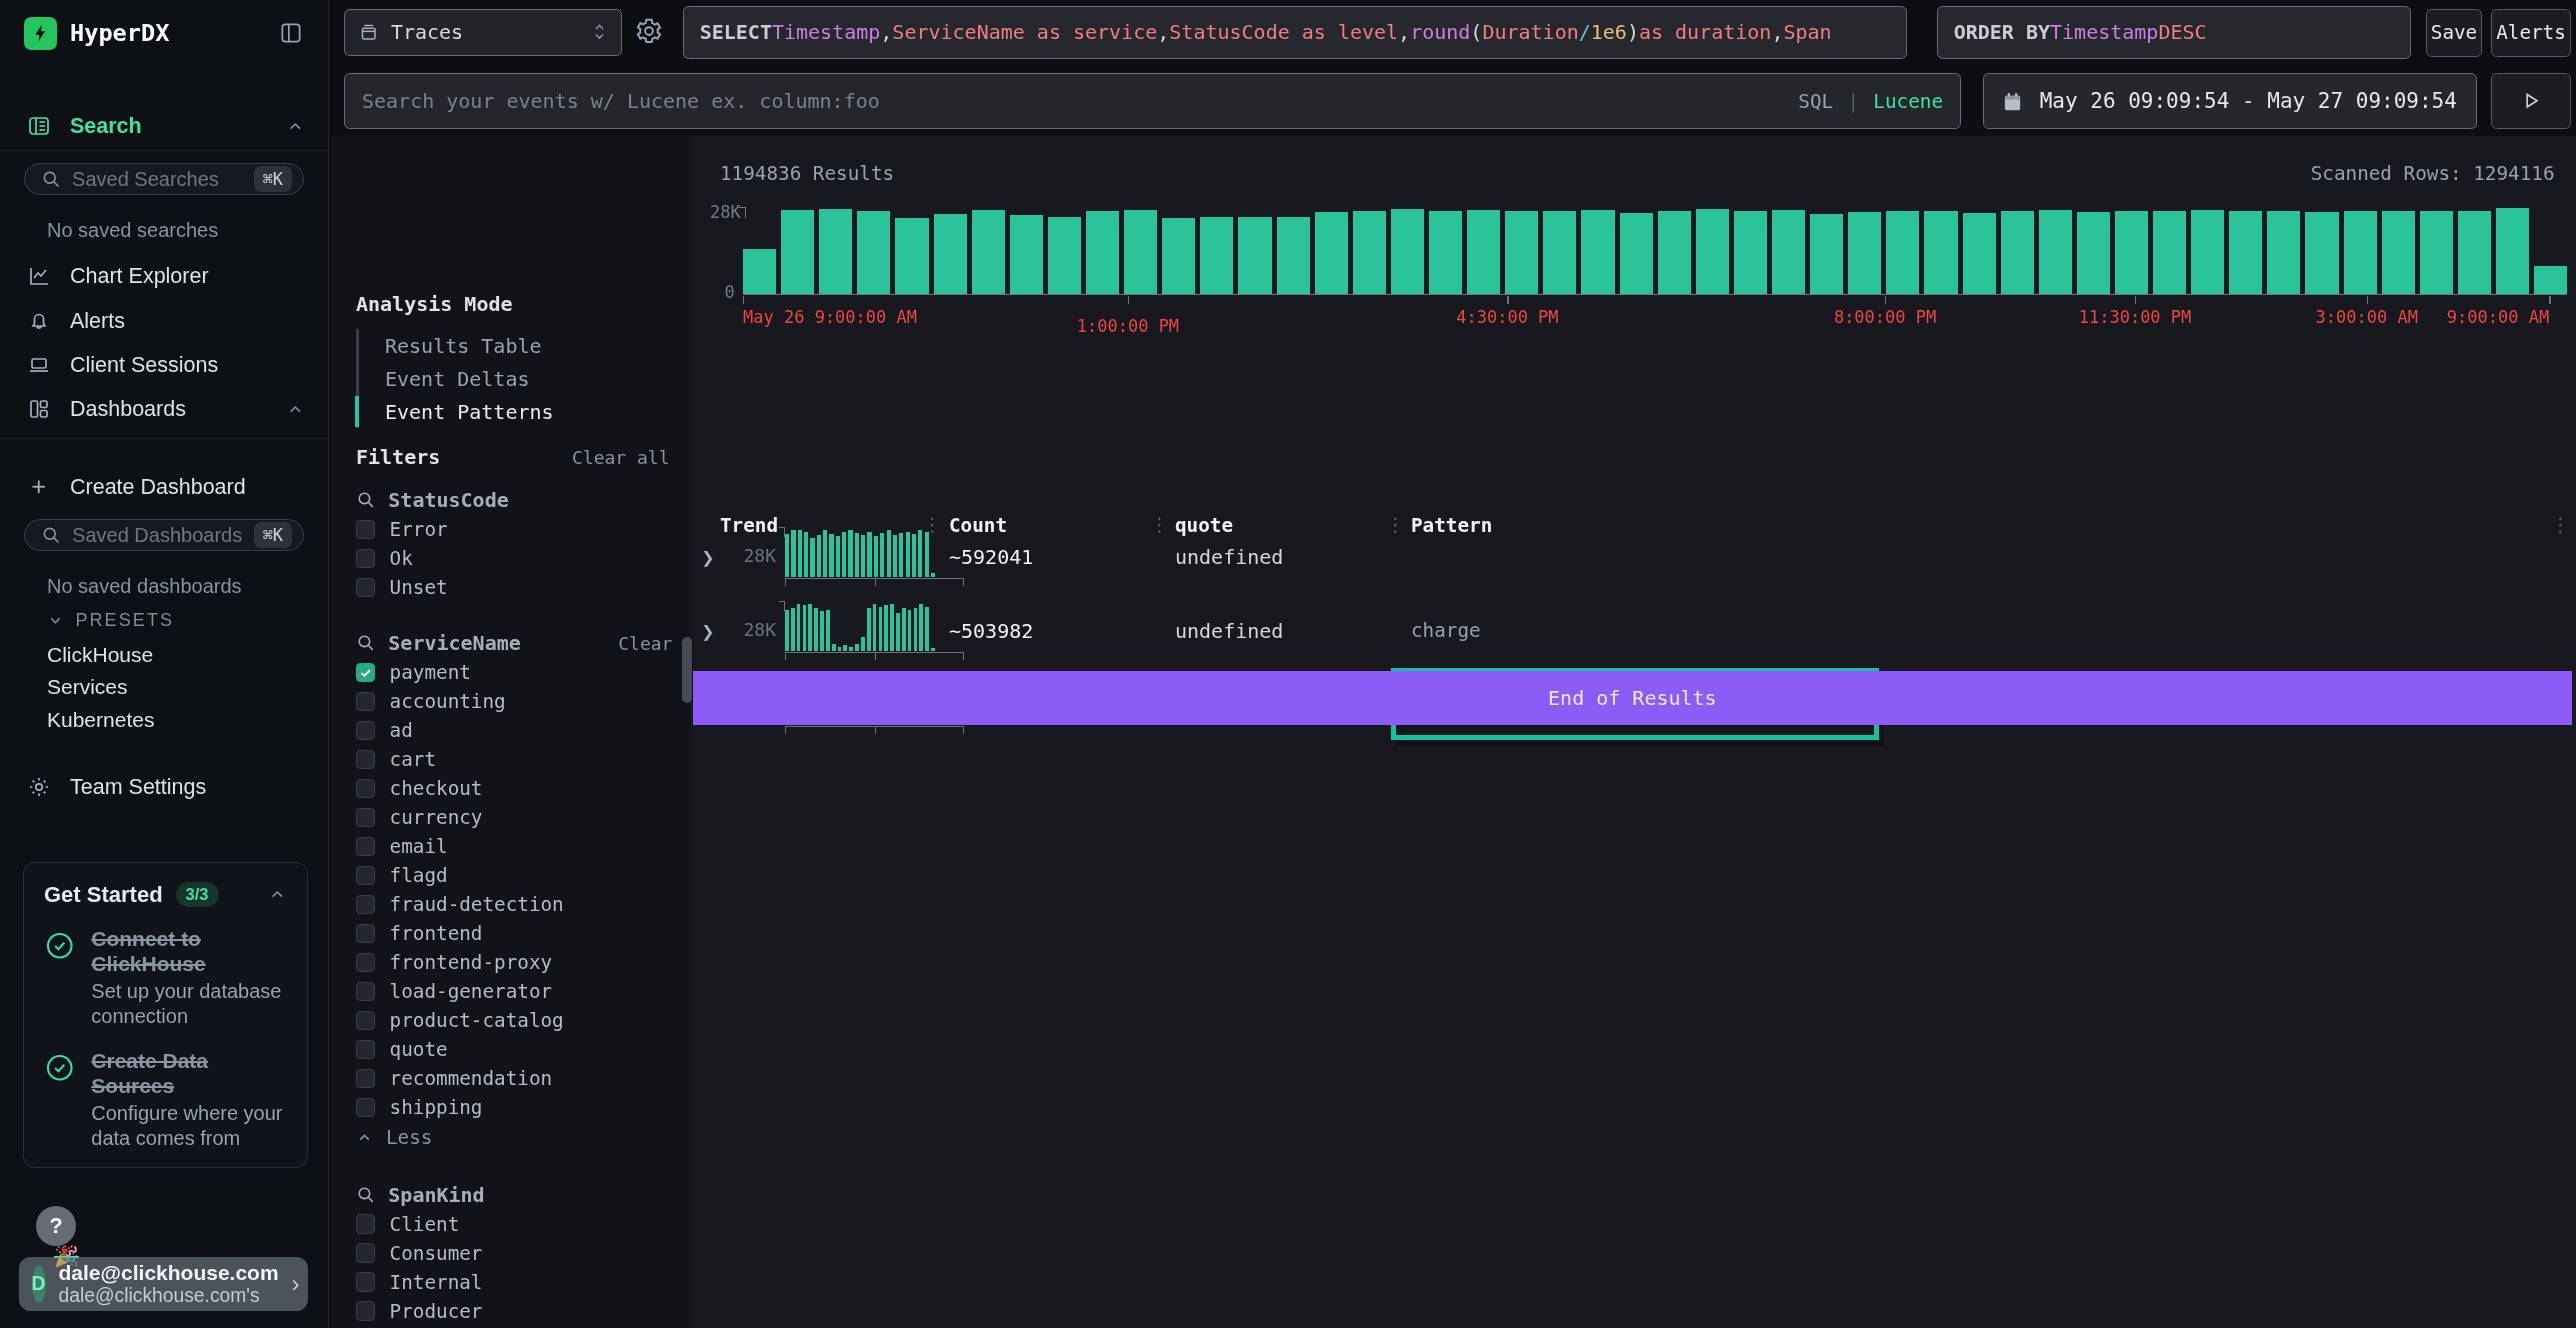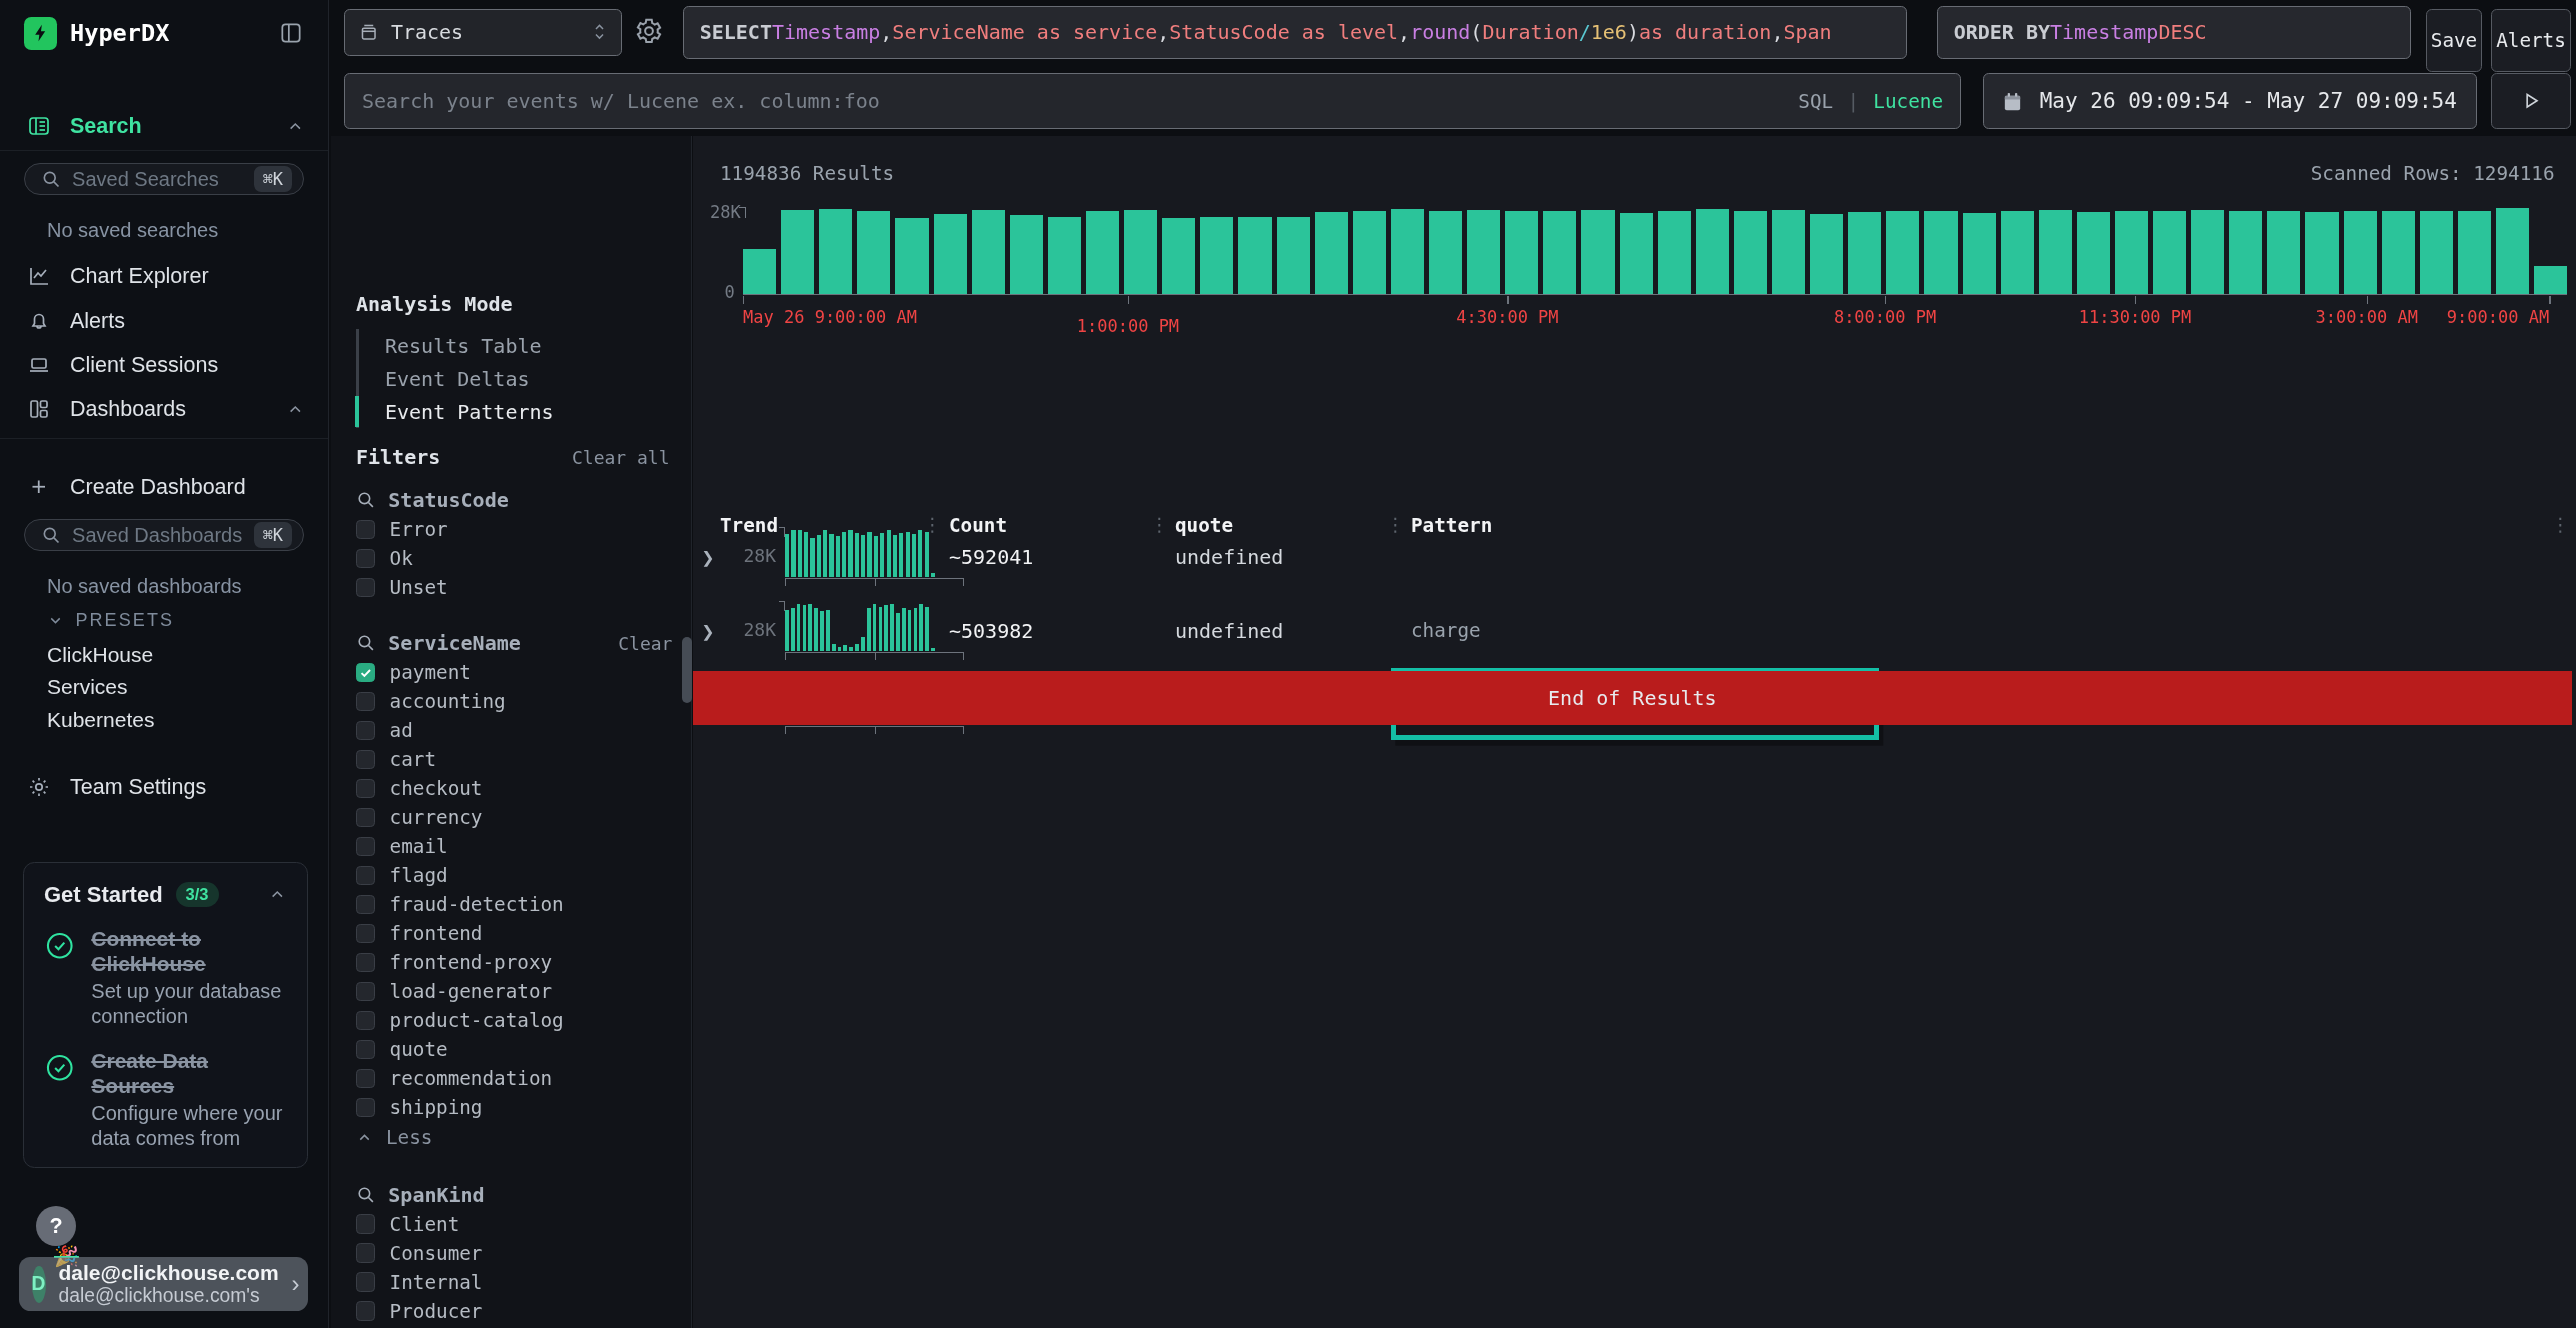--- a/index.html
+++ b/index.html
@@ -71,21 +71,21 @@
   .gear{position:absolute;left:303px;top:15.7px;color:#9aa2ac}
   .code-box{position:absolute;top:5.7px;height:53px;background:var(--input-bg);border:1.4px solid var(--input-border);border-radius:5.7px;display:flex;align-items:center;padding:0 15.7px;font-family:"DejaVu Sans Mono",monospace;font-size:20px;white-space:nowrap;overflow:hidden}
   .sql-box{left:352px;width:1224px}
   .order-box{left:1606px;width:474px}
   .tk-kw{color:#c9ccd2;font-weight:700}
   .tk-type{color:#c97fe3}
   .tk-id{color:#f07e7e}
   .tk-pl{color:#d8dadf}
   .tk-op{color:#5ac8d2}
   .tk-num{color:#e6c175}
-  .top-btn{position:absolute;top:8.6px;height:63px;background:var(--btn-bg);border:1.4px solid var(--btn-border);border-radius:5.7px;color:#e8eaed;font-family:"DejaVu Sans Mono",monospace;font-size:19.3px;display:flex;align-items:center;justify-content:center}
+  .top-btn{position:absolute;top:8.6px;height:48px;background:var(--btn-bg);border:1.4px solid var(--btn-border);border-radius:5.7px;color:#e8eaed;font-family:"DejaVu Sans Mono",monospace;font-size:19.3px;display:flex;align-items:center;justify-content:center}
   .save-btn{left:2095px;width:56px}
   .alerts-btn{left:2160px;width:80px}
   .search-box{position:absolute;left:13px;top:73px;width:1617px;height:56px;background:#24262c;border:1.4px solid var(--input-border);border-radius:5.7px;display:flex;align-items:center;padding:0 17px;gap:14.3px;font-family:"DejaVu Sans Mono",monospace}
   .search-ph{color:#7b828c;font-size:20px;flex:1}
   .mode-sql{color:#9aa2ac;font-size:19.3px}
   .mode-sep{color:#555b63;font-size:19.3px}
   .mode-lucene{color:var(--accent);font-size:19.3px}
   .date-box{position:absolute;left:1652px;top:73px;width:494px;height:56px;background:#25272d;border:1.4px solid var(--input-border);border-radius:5.7px;display:flex;align-items:center;padding:0 17px;gap:15.7px}
   .date-box .txt{font-family:"DejaVu Sans Mono",monospace;font-size:21px;color:#e6e8eb}
   .run-btn{position:absolute;left:2160px;top:73px;width:80px;height:56px;background:var(--btn-bg);border:1.4px solid var(--btn-border);border-radius:5.7px;display:flex;align-items:center;justify-content:center;color:#cfd4da}
@@ -137,21 +137,21 @@
   .spark{position:absolute;left:92px;top:4.3px;width:150px;height:47px;display:flex;align-items:flex-end;gap:2.1px}
   .spark .bar{flex:1;background:var(--teal)}
   .spark-axis{position:absolute;left:92px;top:52px;width:179px;border-top:1.4px solid #6d737c;height:8.6px}
   .spark-axis i{position:absolute;top:0;width:1.4px;height:7.2px;background:#6d737c}
   .spark-brk{position:absolute;left:86px;top:1.4px;width:5.7px;height:10px;border-top:1.4px solid #6d737c;border-right:1.4px solid #6d737c}
   .td-count{position:absolute;left:256px;top:18.6px;font-size:20px;color:#f2f3f5}
   .td-level{position:absolute;left:482px;top:18.6px;font-size:20px;color:#d5d9de}
   .td-pattern{position:absolute;left:718px;top:18.6px;right:43px;font-size:19.3px;color:#9aa3ad;white-space:nowrap;overflow:hidden}
   .err-box{position:absolute;left:698px;top:-5.7px;width:488px;height:72px;border:5px solid var(--hl);background:#15171c;display:flex;align-items:center;padding:0 18.6px;box-shadow:4.3px 5.7px 0 rgba(0,0,0,.35)}
   .err-box .td-pattern-err{font-size:19.3px;color:var(--err);white-space:nowrap}
-  .end-bar{position:absolute;left:0;right:4.3px;top:535px;height:54px;background:#b91c1c;display:flex;align-items:center;justify-content:center;font-size:20px;color:#e7eaee}
+  .end-bar{position:absolute;left:0;right:4.3px;top:535px;height:54px;background:#8b5cf6;display:flex;align-items:center;justify-content:center;font-size:20px;color:#e7eaee}
 </style>
 </head>
 <body>
 
 <aside class="sidebar">
   <div class="logo-row">
     <span class="logo-badge">
       <svg width="20" height="20" viewBox="0 0 24 24">
           <path d="M13 2 5 14h5l-1 8 8-12h-5z" fill="#0b0e12"></path>
         </svg>

